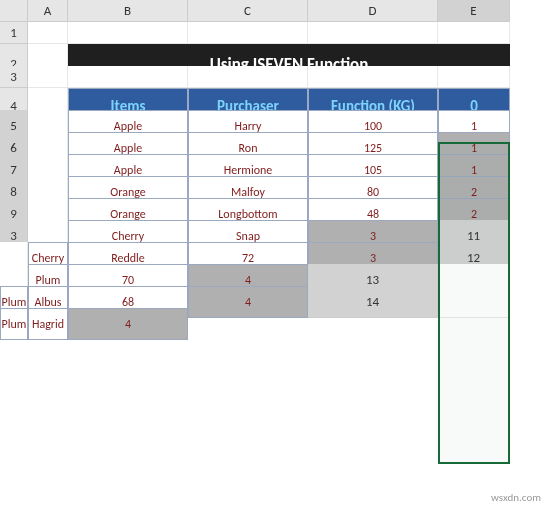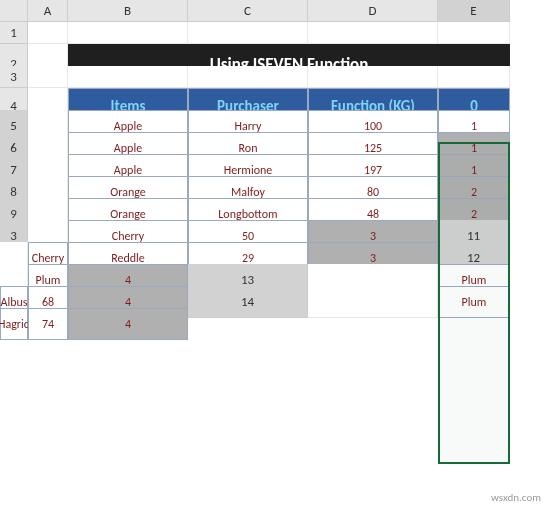--- a/index.html
+++ b/index.html
@@ -154,65 +154,65 @@
   <div class="cell data-row"></div>
   <div class="data-cell data-row">Apple</div>
   <div class="data-cell data-row">Ron</div>
   <div class="data-cell data-row">125</div>
   <div class="data-cell data-row sel-col">1</div>
 
   <div class="row-header sel data-row">7</div>
   <div class="cell data-row"></div>
   <div class="data-cell data-row">Apple</div>
   <div class="data-cell data-row">Hermione</div>
-  <div class="data-cell data-row">197</div>
+  <div class="data-cell data-row">105</div>
   <div class="data-cell data-row sel-col">1</div>
 
   <div class="row-header sel data-row">8</div>
   <div class="cell data-row"></div>
   <div class="data-cell data-row">Orange</div>
   <div class="data-cell data-row">Malfoy</div>
   <div class="data-cell data-row">80</div>
   <div class="data-cell data-row sel-col">2</div>
 
   <div class="row-header sel data-row">9</div>
   <div class="cell data-row"></div>
   <div class="data-cell data-row">Orange</div>
   <div class="data-cell data-row">Longbottom</div>
   <div class="data-cell data-row">48</div>
   <div class="data-cell data-row sel-col">2</div>
 
   <div class="row-header sel data-row">3</div>
   <div class="cell data-row"></div>
   <div class="data-cell data-row">Cherry</div>
-  <div class="data-cell data-row">50</div>
+  <div class="data-cell data-row">Snap</div>
   <div class="data-cell data-row sel-col">3</div>
 
   <div class="row-header sel data-row">11</div>
   <div class="cell data-row"></div>
   <div class="data-cell data-row">Cherry</div>
   <div class="data-cell data-row">Reddle</div>
-  <div class="data-cell data-row">29</div>
+  <div class="data-cell data-row">72</div>
   <div class="data-cell data-row sel-col">3</div>
 
   <div class="row-header sel data-row">12</div>
   <div class="cell data-row"></div>
   <div class="data-cell data-row">Plum</div>
+  <div class="data-cell data-row">70</div>
   <div class="data-cell data-row sel-col">4</div>
 
   <div class="row-header sel data-row">13</div>
   <div class="cell data-row"></div>
   <div class="data-cell data-row">Plum</div>
   <div class="data-cell data-row">Albus</div>
   <div class="data-cell data-row">68</div>
   <div class="data-cell data-row sel-col">4</div>
 
   <div class="row-header sel data-row">14</div>
   <div class="cell data-row"></div>
   <div class="data-cell data-row">Plum</div>
   <div class="data-cell data-row">Hagrid</div>
-  <div class="data-cell data-row">74</div>
   <div class="data-cell data-row sel-col">4</div>
 
 </div>
 <div class="selection-border" style="left:438px; top:142px; width:72px; height:322px;"></div>
 
 <div class="watermark">wsxdn.com</div>
 
 </body></html>

